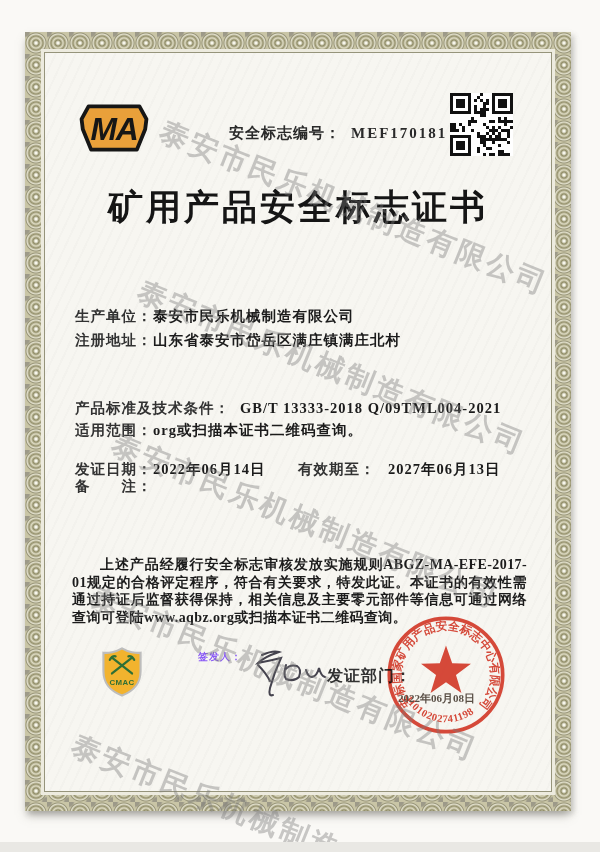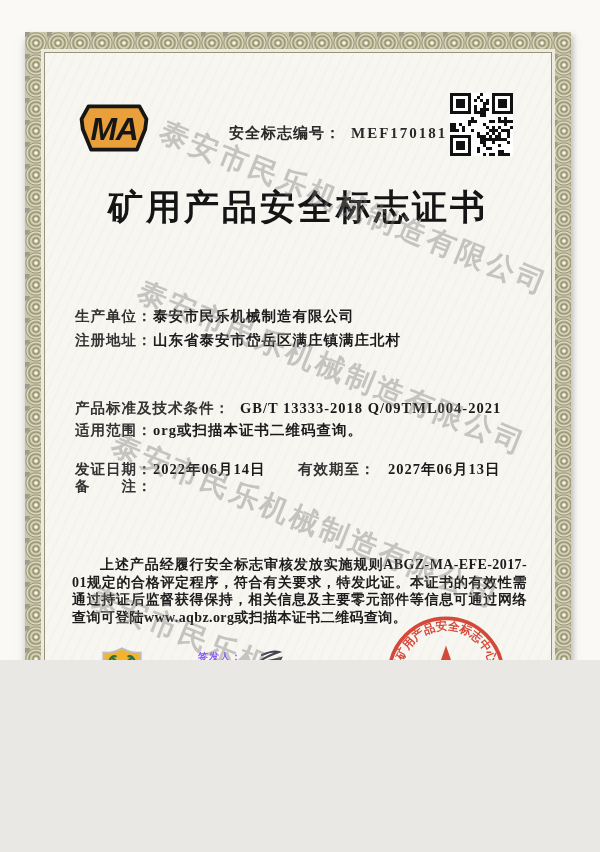--- a/index.html
+++ b/index.html
@@ -1,18 +1,18 @@
 <!DOCTYPE html>
 <html><head>
 <meta charset="utf-8">
 <style>
   html,body{margin:0;padding:0;}
   body{background:#e9e8e4;}
   .page{
-    position:relative;width:600px;height:660px;overflow:hidden;
+    position:relative;width:600px;height:842px;overflow:hidden;
     background:#faf9f6;
     font-family:"Liberation Serif","DejaVu Serif",serif;
     color:#1e1e1e;
   }
   
   .frame{
     position:absolute;left:25px;top:32px;width:546px;height:779px;
     background-color:#c9c5a6;
     background-image:
       radial-gradient(circle at 50% 50%, rgba(250,249,240,.95) 1px, rgba(140,136,98,.95) 3px, rgba(224,221,198,.95) 5px, rgba(140,136,98,.85) 7px, rgba(233,231,214,.9) 9px, rgba(110,108,82,.55) 10px, rgba(0,0,0,0) 11px),

